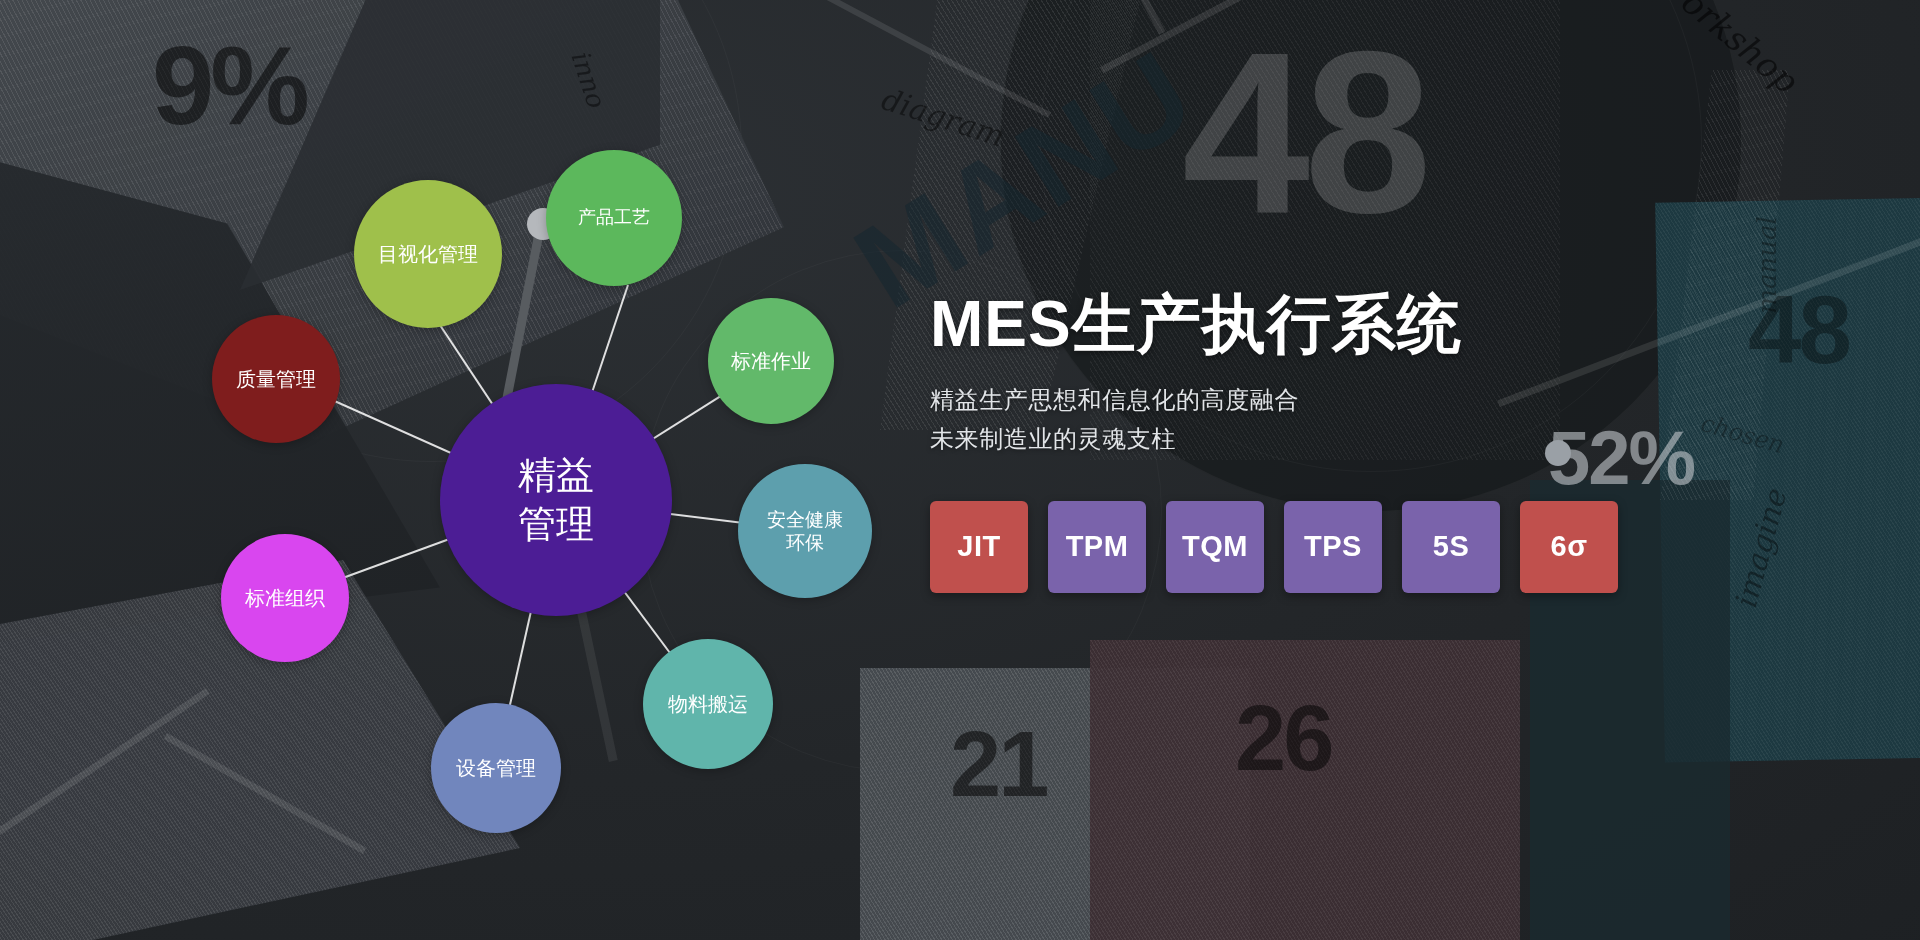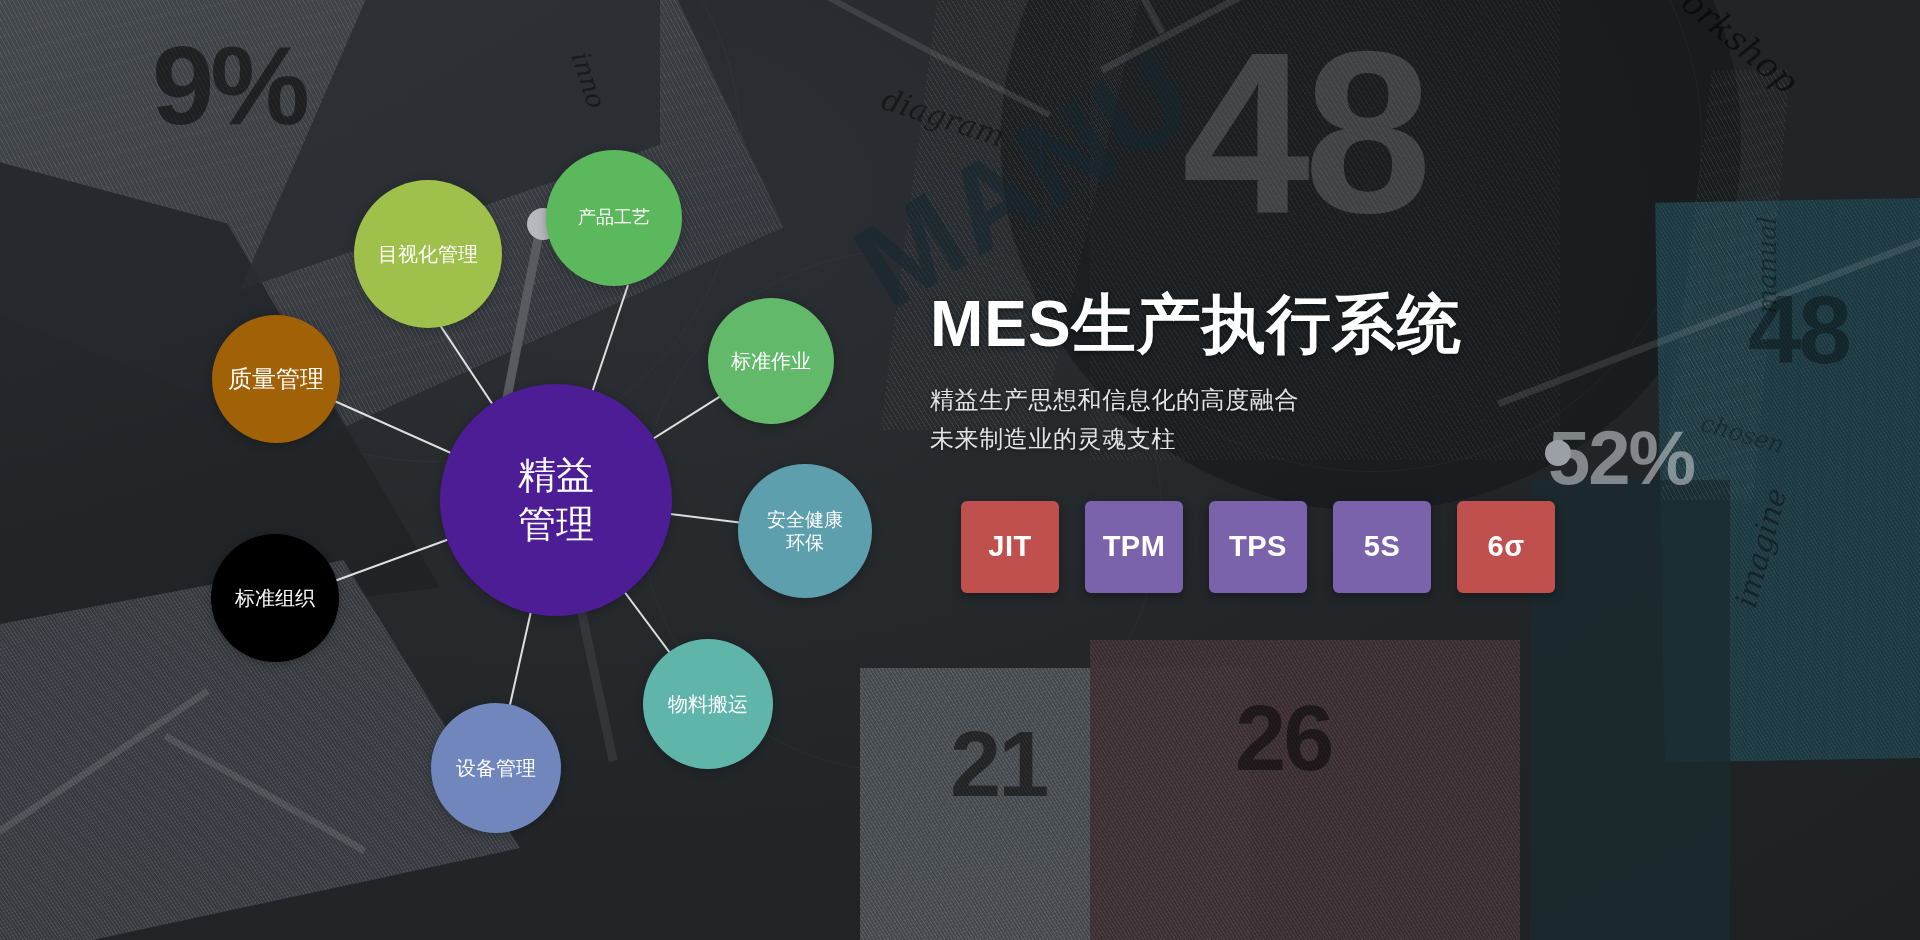--- a/index.html
+++ b/index.html
@@ -129,21 +129,21 @@
   
   #content{position:absolute;left:930px;top:290px;width:960px;}
   #title{
     font-size:64px;font-weight:700;color:#ffffff;letter-spacing:1px;
     margin:0 0 22px 0;line-height:1.08;white-space:nowrap;
     text-shadow:0 2px 6px rgba(0,0,0,.45);
   }
   .sub-line{font-size:24px;color:#e2e5e8;line-height:1.62;letter-spacing:.6px;
     text-shadow:0 1px 4px rgba(0,0,0,.5);}
 
-  #badges{display:flex;gap:26px;margin-top:42px;margin-left:31px;}
+  #badges{display:flex;gap:20px;margin-top:42px;}
   .badge{
     width:98px;height:92px;border-radius:6px;display:flex;align-items:center;justify-content:center;
     color:#fff;font-size:29px;font-weight:700;letter-spacing:.5px;
     box-shadow:0 3px 10px rgba(0,0,0,.35);
   }
 </style>
 </head>
 <body>
 
 <div id="stage">
@@ -222,32 +222,32 @@
     </div>
 
     <div class="bubble" style="left:546px;top:150px;width:136px;height:136px;background:#5cb85c;font-size:18px;">
       <span>产品工艺</span>
     </div>
 
     <div class="bubble" style="left:708px;top:298px;width:126px;height:126px;background:#62b96a;font-size:20px;">
       <span>标准作业</span>
     </div>
 
-    <div class="bubble" style="left:212px;top:315px;width:128px;height:128px;background:#a16207;font-size:24px;">
+    <div class="bubble" style="left:212px;top:315px;width:128px;height:128px;background:#7f1d1d;font-size:20px;">
       <span>质量管理</span>
     </div>
 
     <div class="bubble" style="left:738px;top:464px;width:134px;height:134px;background:#5d9fad;font-size:19px;">
       <div>
         <div>安全健康</div>
         <div>环保</div>
       </div>
     </div>
 
-    <div class="bubble" style="left:211px;top:534px;width:128px;height:128px;background:#000000;font-size:20px;">
+    <div class="bubble" style="left:221px;top:534px;width:128px;height:128px;background:#d946ef;font-size:20px;">
       <span>标准组织</span>
     </div>
 
     <div class="bubble" style="left:431px;top:703px;width:130px;height:130px;background:#7186bd;font-size:20px;">
       <span>设备管理</span>
     </div>
 
     <div class="bubble" style="left:643px;top:639px;width:130px;height:130px;background:#60b5ab;font-size:20px;">
       <span>物料搬运</span>
     </div>
@@ -264,20 +264,23 @@
     </div>
 
     <div id="badges">
       <div class="badge" style="background: rgb(192, 80, 77);">
         <span>JIT</span>
       </div>
       <div class="badge" style="background: rgb(122, 99, 171);">
         <span>TPM</span>
       </div>
       <div class="badge" style="background: rgb(122, 99, 171);">
+        <span>TQM</span>
+      </div>
+      <div class="badge" style="background: rgb(122, 99, 171);">
         <span>TPS</span>
       </div>
       <div class="badge" style="background: rgb(122, 99, 171);">
         <span>5S</span>
       </div>
       <div class="badge" style="background: rgb(192, 80, 77);">
         <span>6σ</span>
       </div>
     </div>
 

